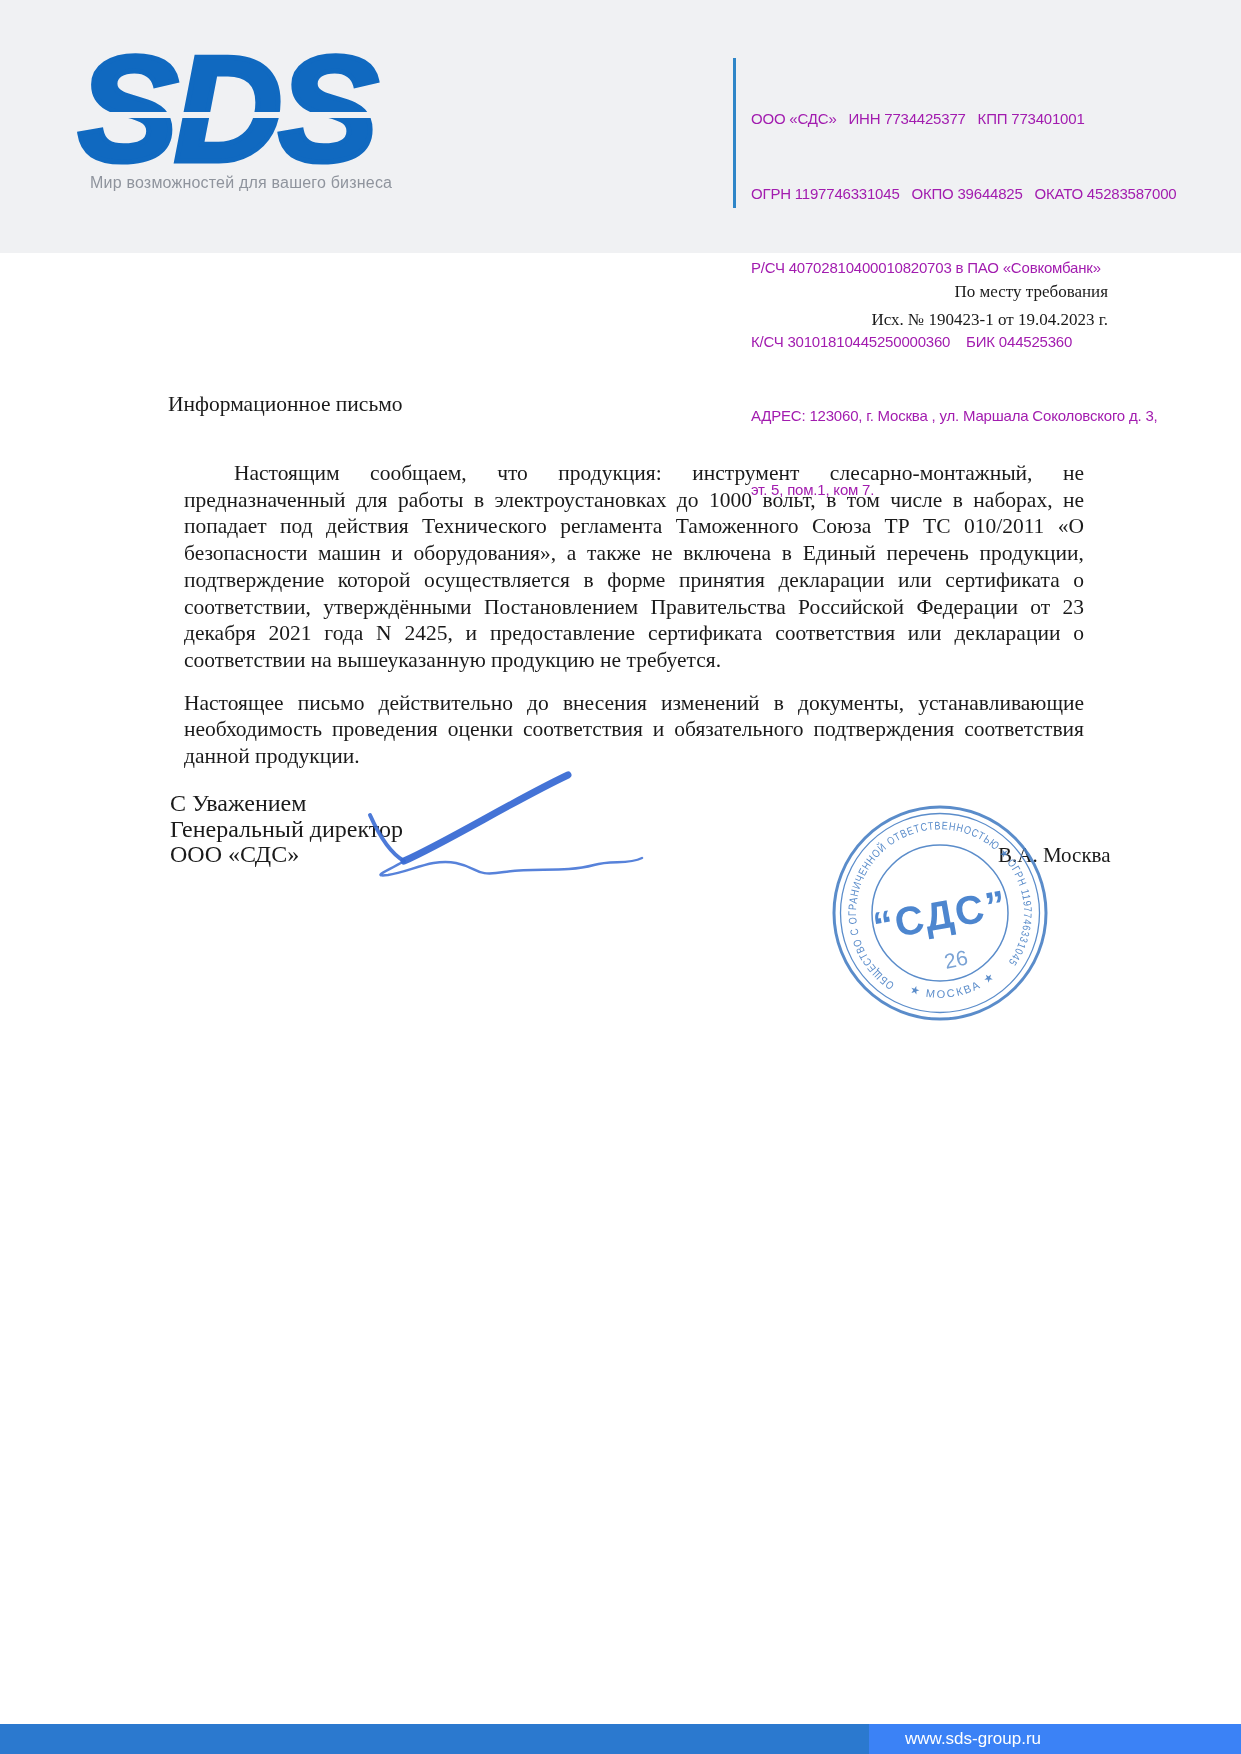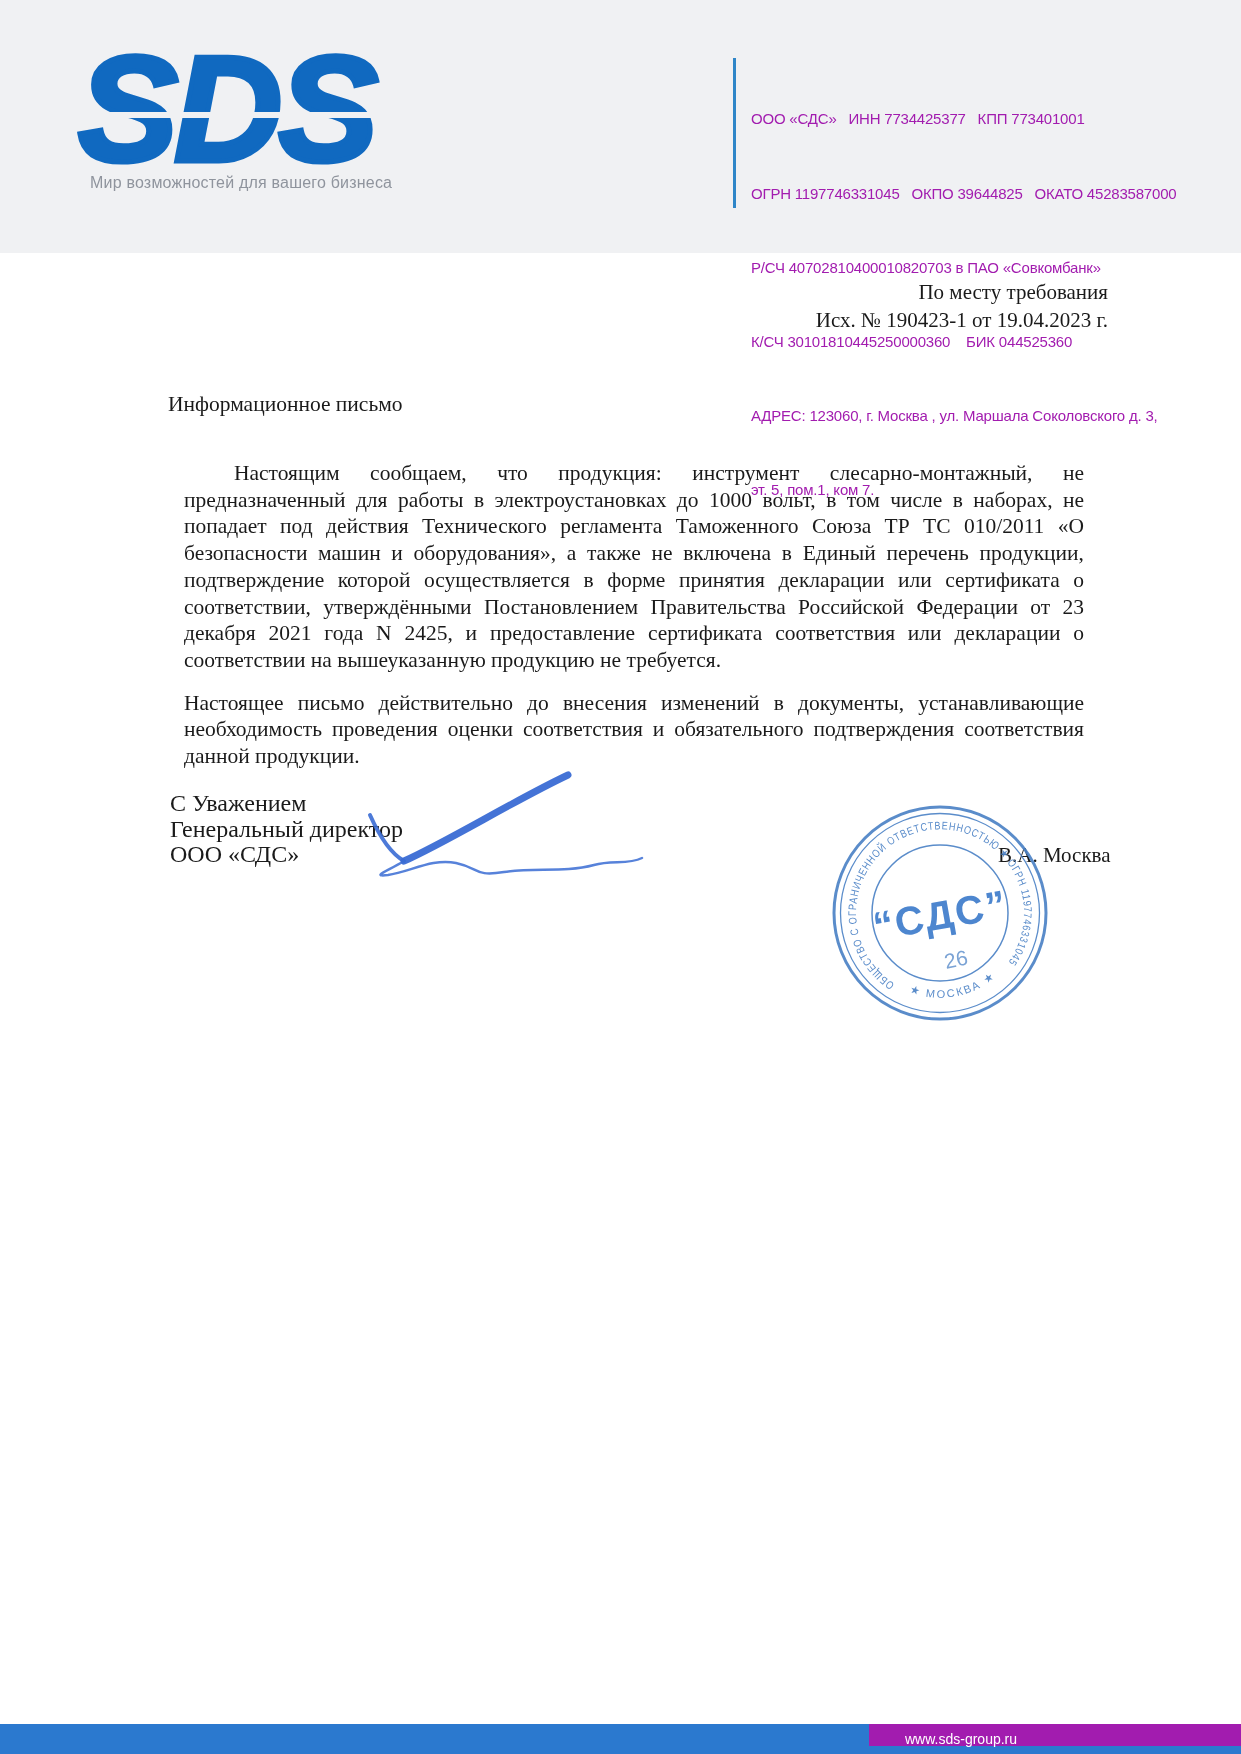--- a/index.html
+++ b/index.html
@@ -25,21 +25,21 @@
   .req-rule { position:absolute; left:733px; top:58px; width:3px; height:150px; background:#2f86c8; }
   .requisites {
     position:absolute; left:751px; top:58px;
     font-family:"Liberation Sans","DejaVu Sans",sans-serif;
     font-size:15px; line-height:24.7px; color:#a21caf;
     white-space:pre-wrap; letter-spacing:-0.2px;
   }
   
   .ref-block {
     position:absolute; right:133px; top:278px;
-    font-size:21px; line-height:28px; text-align:right;
+    font-size:17px; line-height:28px; text-align:right;
   }
   .title {
     position:absolute; left:168px; top:392px; width:932px; margin:0;
     font-size:21.5px; font-weight:normal; text-align:left;
   }
   .body-text {
     position:absolute; left:168px; top:444px; width:932px;
     font-size:21.5px; line-height:26.7px; text-align:justify;
   }
   .body-text p { margin:16px; }
@@ -49,23 +49,23 @@
   
   .signature { position:absolute; left:340px; top:755px; width:320px; height:125px; }
   .stamp { position:absolute; left:830px; top:803px; width:220px; height:220px; opacity:0.92; }
   .stamp text { font-family:"Liberation Sans","DejaVu Sans",sans-serif; }
   
   .footer-bar {
     position:absolute; left:0; bottom:0; width:100%; height:30px;
     background:#2b79cf; display:flex; justify-content:flex-end;
   }
   .footer-right {
-    width:372px; height:22px; background:#a21caf; box-sizing:border-box;
+    width:372px; height:30px; background:#3b82f6; box-sizing:border-box;
     padding-left:36px; color:#ffffff; line-height:30px;
-    font-family:"Liberation Sans","DejaVu Sans",sans-serif; font-size:14px;
+    font-family:"Liberation Sans","DejaVu Sans",sans-serif; font-size:17px;
   }
 </style>
 </head>
 <body>
 
 <div class="page">
 
   <header class="letterhead">
     <div class="logo-text">SDS</div>
     <div class="logo-slit"></div>

